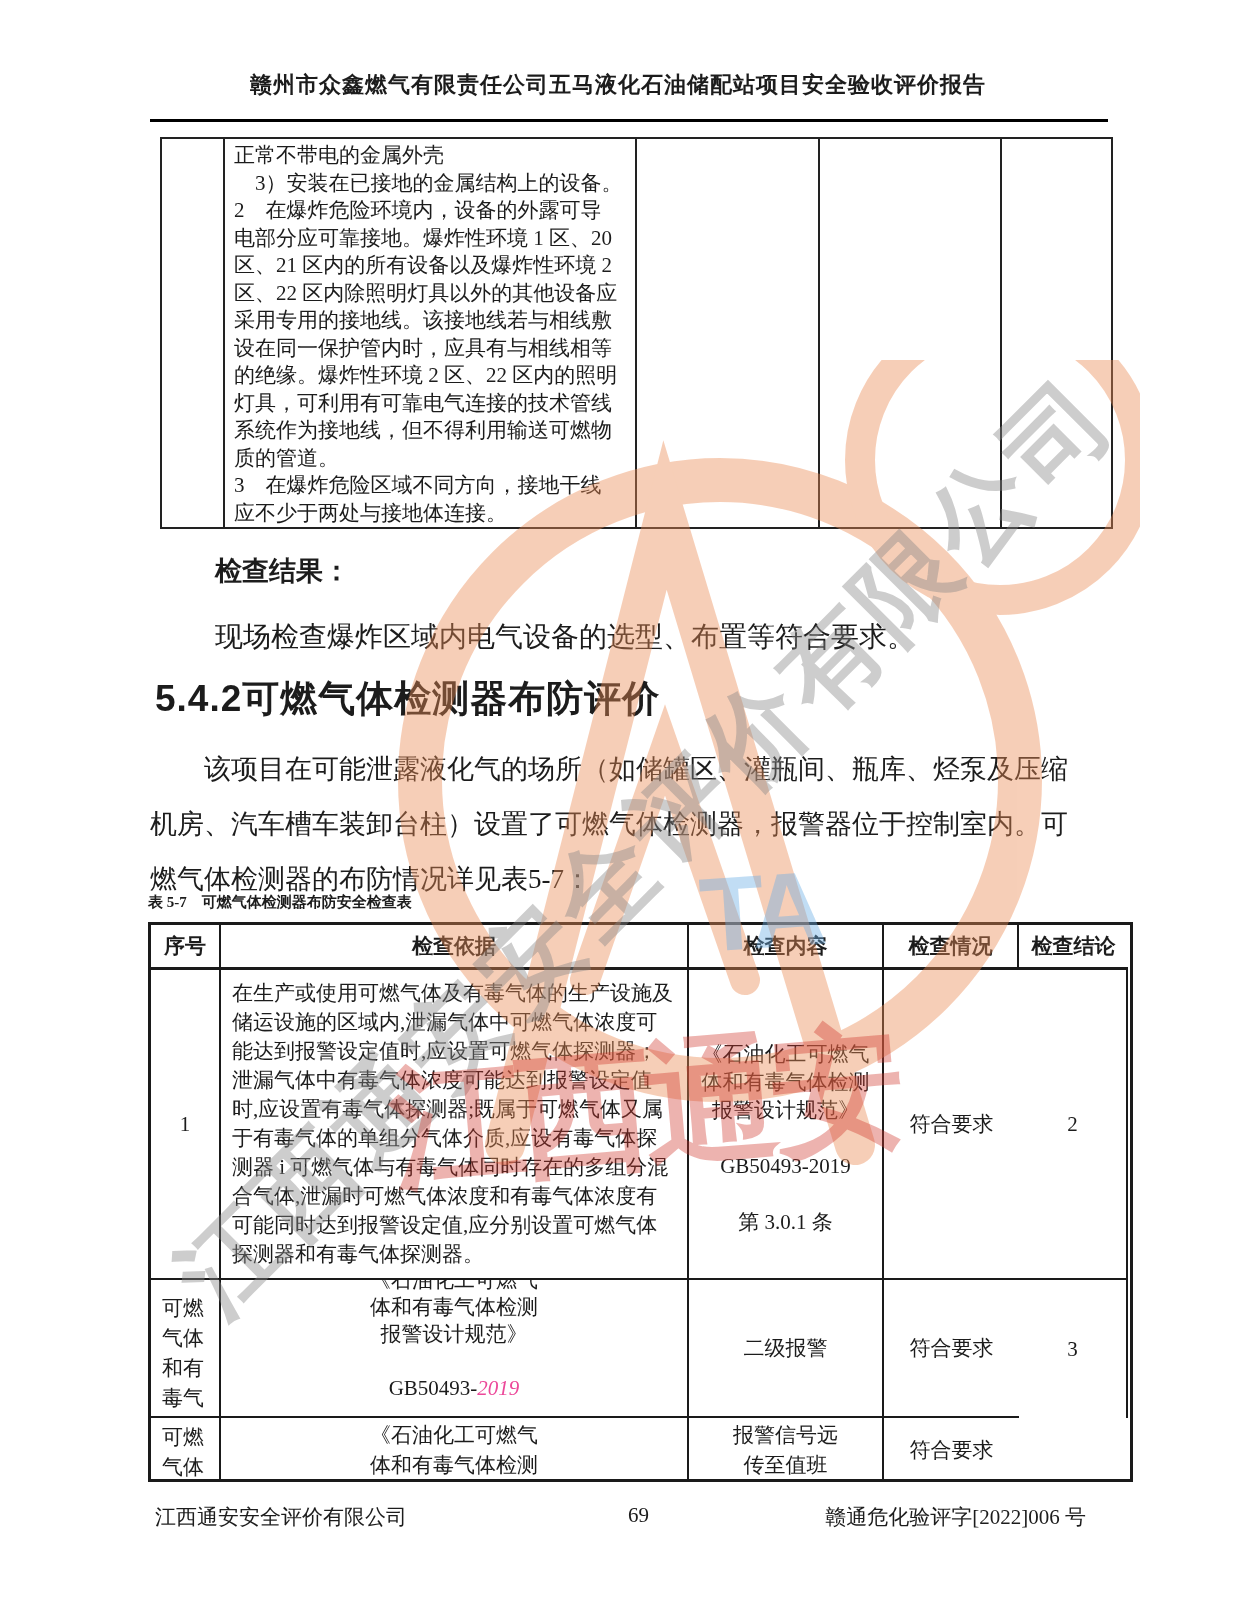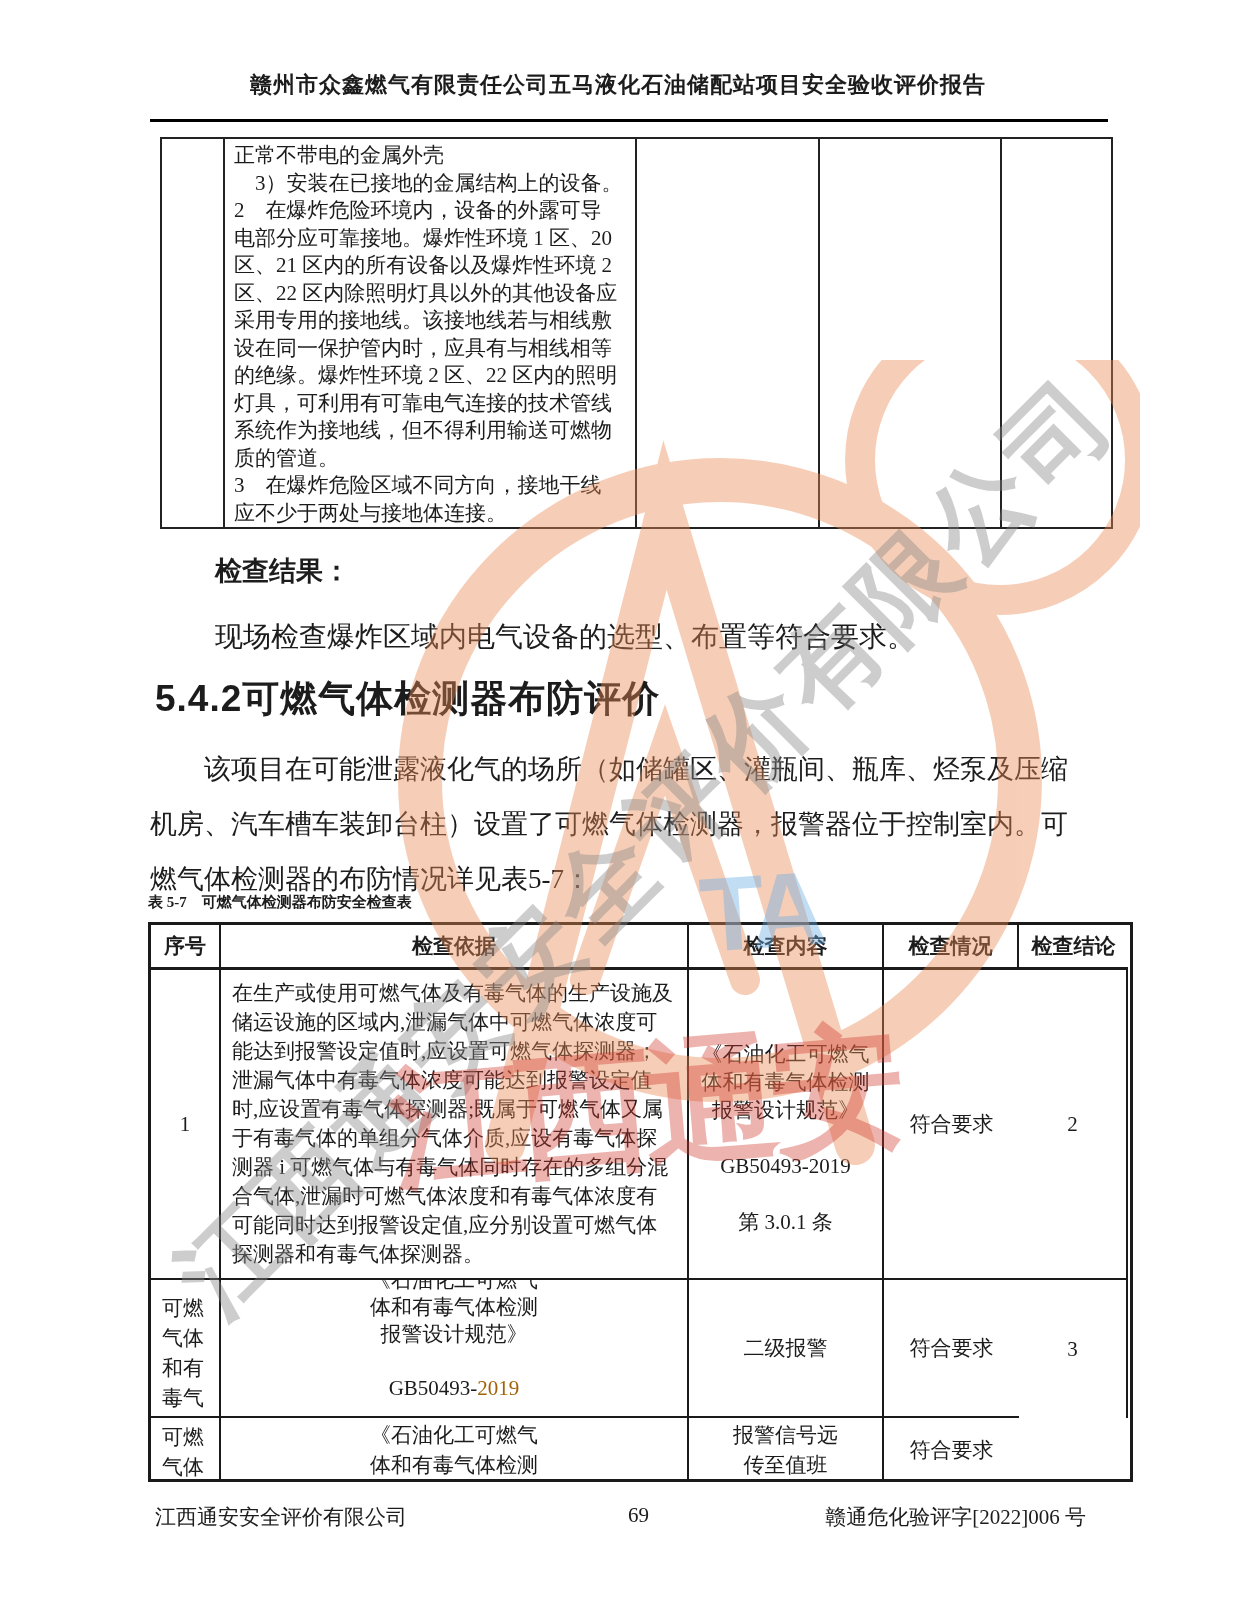--- a/index.html
+++ b/index.html
@@ -63,21 +63,21 @@
   .main-table .head {
     display:flex; align-items:center; justify-content:center;
     font-weight:bold; border-bottom-width:3px;
   }
   .cell.center { display:flex; align-items:center; justify-content:center; text-align:center; }
   .cell.content { padding:9px 0 0 11px; line-height:29px; white-space:pre-line; }
   .cell.content.r2 { line-height:30px; padding-top:13px; }
   .cell.content.r3 { line-height:30px; padding-top:4px; }
   .basis-stack { text-align:center; line-height:28px; white-space:pre-line; }
   .situation { white-space:pre-line; line-height:29px; text-align:center; }
-  .year-red { color:#a16207; }
+  .year-red { color:#ec4899;font-style:italic; }
   
   .footer { position:absolute; top:1503px; left:0; width:100%; font-size:21px; }
   .footer-left  { position:absolute; left:155px; }
   .footer-page  { position:absolute; left:628px; }
   .footer-right { position:absolute; right:150px; }
   
   .watermark { position:absolute; inset:0; pointer-events:none; z-index:5; }
   .wm-gray-text {
     position:absolute; left:195px; top:1235px;
     font-size:100px; letter-spacing:6px; line-height:120px; white-space:nowrap;

